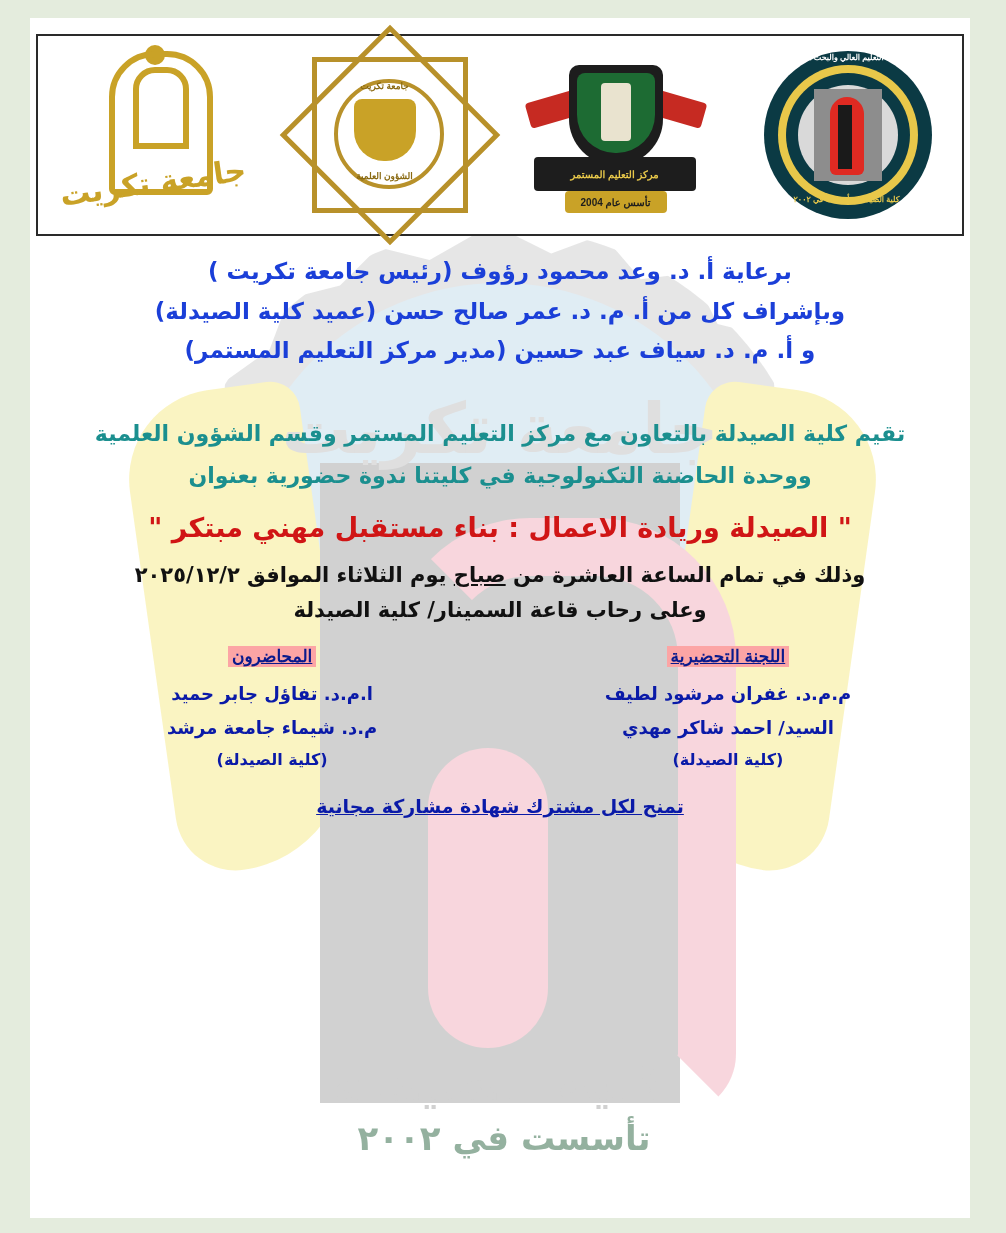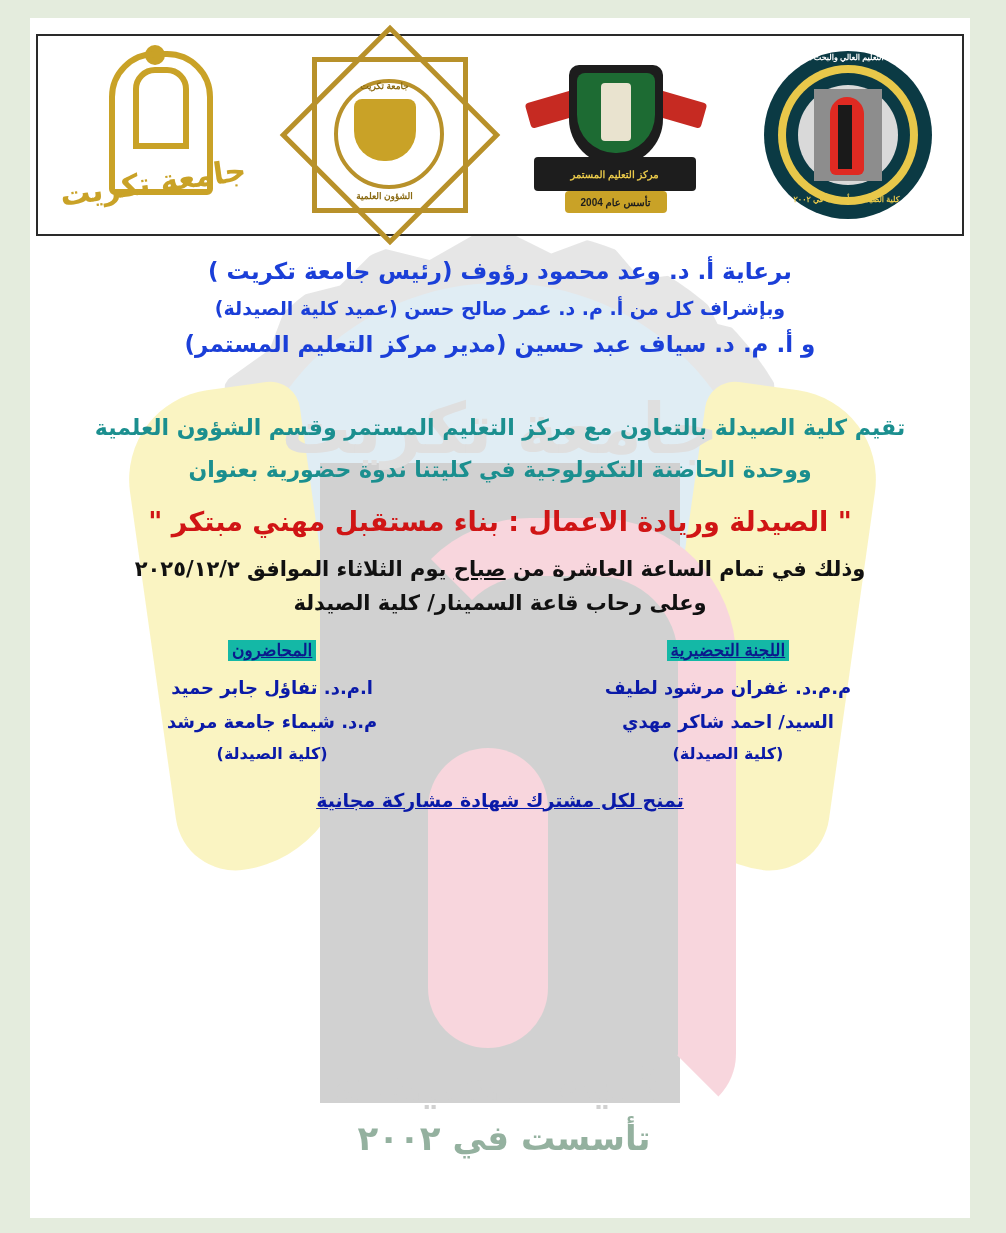--- a/index.html
+++ b/index.html
@@ -254,21 +254,21 @@
   .l3-emb {
     position: absolute; left: 64px; top: 54px; width: 62px; height: 62px;
     background: #c9a227; border-radius: 8px 8px 30px 30px;
   }
   .l3-tt {
     position: absolute; left: 0; top: 36px; width: 190px; text-align: center;
     font-size: 9px; color: #8a6a12; font-weight: bold;
   }
   .l3-tb {
     position: absolute; left: 0; top: 126px; width: 190px; text-align: center;
-    font-size: 9px; color: #8a6a12; font-weight: bold; margin-top: 20px;
+    font-size: 9px; color: #8a6a12; font-weight: bold;
   }
 
   
   .l4-sh {
     position: absolute; left: 50px; top: 6px; width: 92px; height: 132px;
     border: 6px solid #c9a227; border-radius: 46px 46px 6px 6px;
   }
   .l4-in {
     position: absolute; left: 74px; top: 22px; width: 44px; height: 70px;
     border: 6px solid #c9a227; border-radius: 22px 22px 0 0;
@@ -299,21 +299,21 @@
     font-weight: bold;
     direction: rtl;
     line-height: 1.55;
   }
 
   .patron {
     color: #1b3fd8;
     font-size: 23px;
     margin: 0 0 4px 0;
   }
-  .patron.l2 { font-size: 19px; }
+  .patron.l2 { font-size: 23px; }
   .patron.l3 { font-size: 23px; }
 
   .spacer-1 { height: 44px; }
 
   .org {
     color: #1b8f8f;
     font-size: 22px;
     margin-bottom: 8px;
   }
 
@@ -343,21 +343,21 @@
     justify-content: space-between;
     margin-top: 6px;
     padding: 0 10px;
   }
   .col {
     width: 47%;
     text-align: center;
   }
   .col-head {
     display: inline-block;
-    background: #14b8a6;
+    background: #fca5a5;
     color: #0a1a8c;
     font-size: 17px;
     font-weight: bold;
     text-decoration: underline;
     padding: 0 4px;
     margin-bottom: 10px;
   }
   .nm {
     color: #0a1aa8;
     font-size: 18px;

